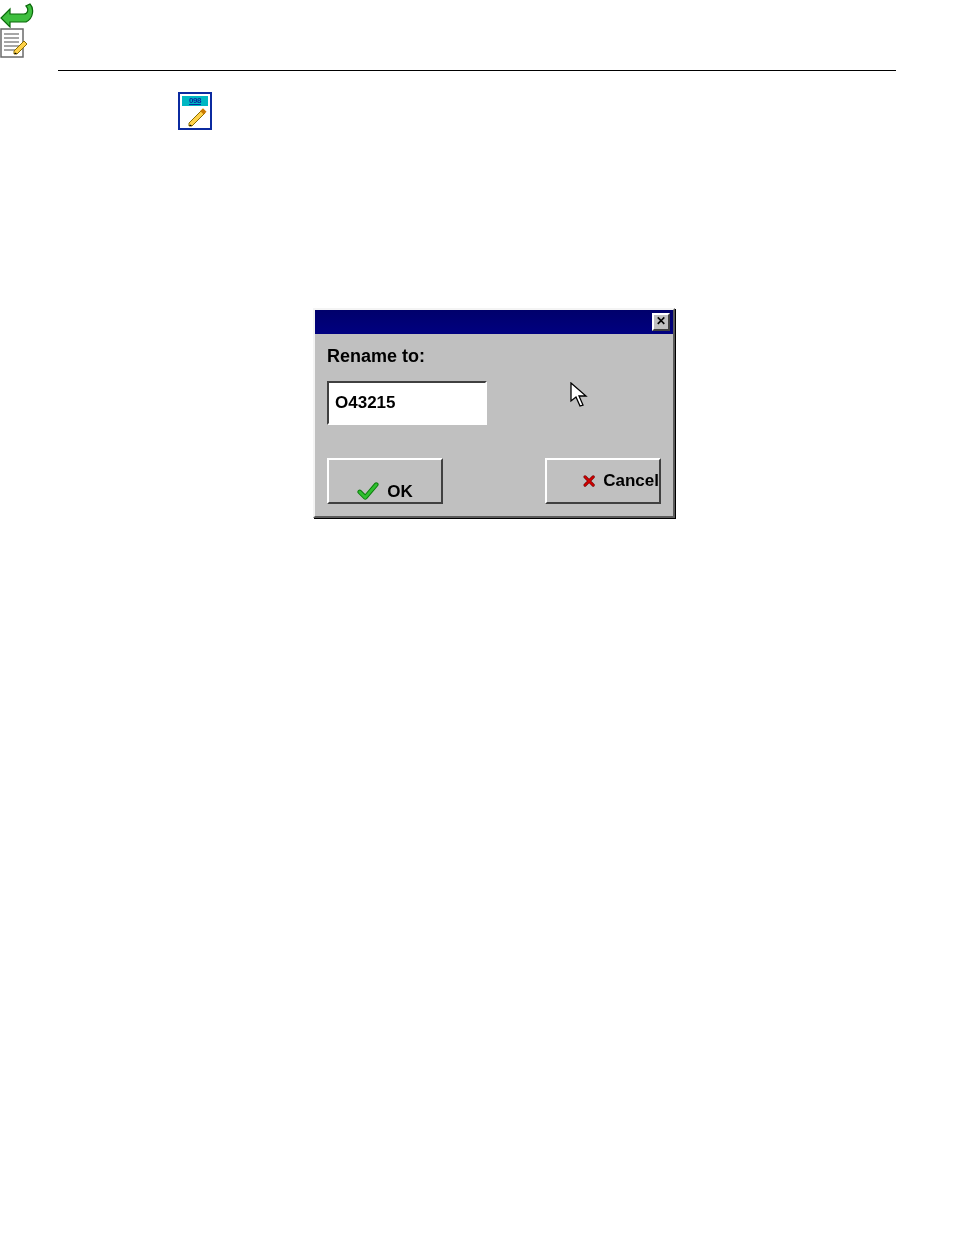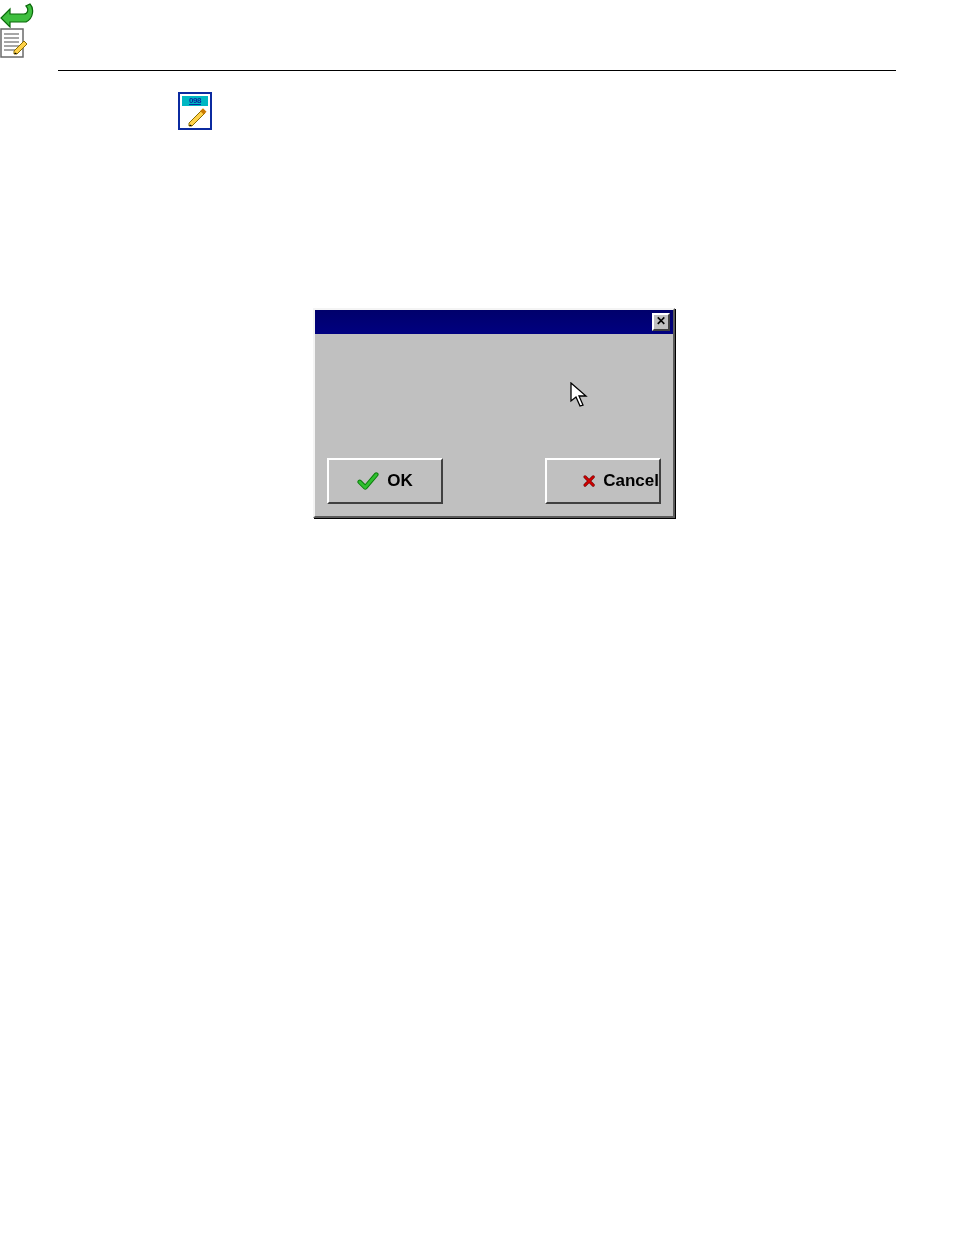--- a/index.html
+++ b/index.html
@@ -148,21 +148,21 @@
     border-right: 2px solid #404040;
     border-bottom: 2px solid #404040;
     box-sizing: border-box;
     font: bold 17px Arial;
     color:#000;
     display:flex;
     align-items:center;
     justify-content:center;
     gap:8px;
   }
-  .btn-ok { left: 0; }
+  .btn-ok { left: 0; align-items: flex-end; }
   .btn-cancel { right: 0; padding-left: 36px; }
   .win-btn svg { width:22px; height:22px; }
   .cursor-arrow {
     position: absolute;
     left: 255px;
     top: 72px;
     width: 20px;
     height: 26px;
   }
   .cursor-arrow svg { width:20px; height:26px; display:block; }
@@ -203,20 +203,22 @@
     </svg>
   </div>
 
   <div class="dialog">
     <div class="titlebar">
       <div class="close-btn">
         <span>✕</span>
       </div>
     </div>
     <div class="dlg-body">
+      <div class="dlg-label">Rename to:</div>
+      <input class="dlg-input" type="text" value="O43215" style="">
       <div class="cursor-arrow">
         <svg viewBox="0 0 20 26">
           <polygon points="1,1 1,19 6,15 10,24 13,23 9,14 16,14" fill="#fff" stroke="#000" stroke-width="1.3"></polygon>
         </svg>
       </div>
     </div>
     <div class="dlg-buttons">
       <div class="win-btn btn-ok">
         <svg viewBox="0 0 24 24">
           <path d="M3 13 L9 19 L21 5" fill="none" stroke="#0a7a0a" stroke-width="5" stroke-linecap="round" stroke-linejoin="round"></path>

